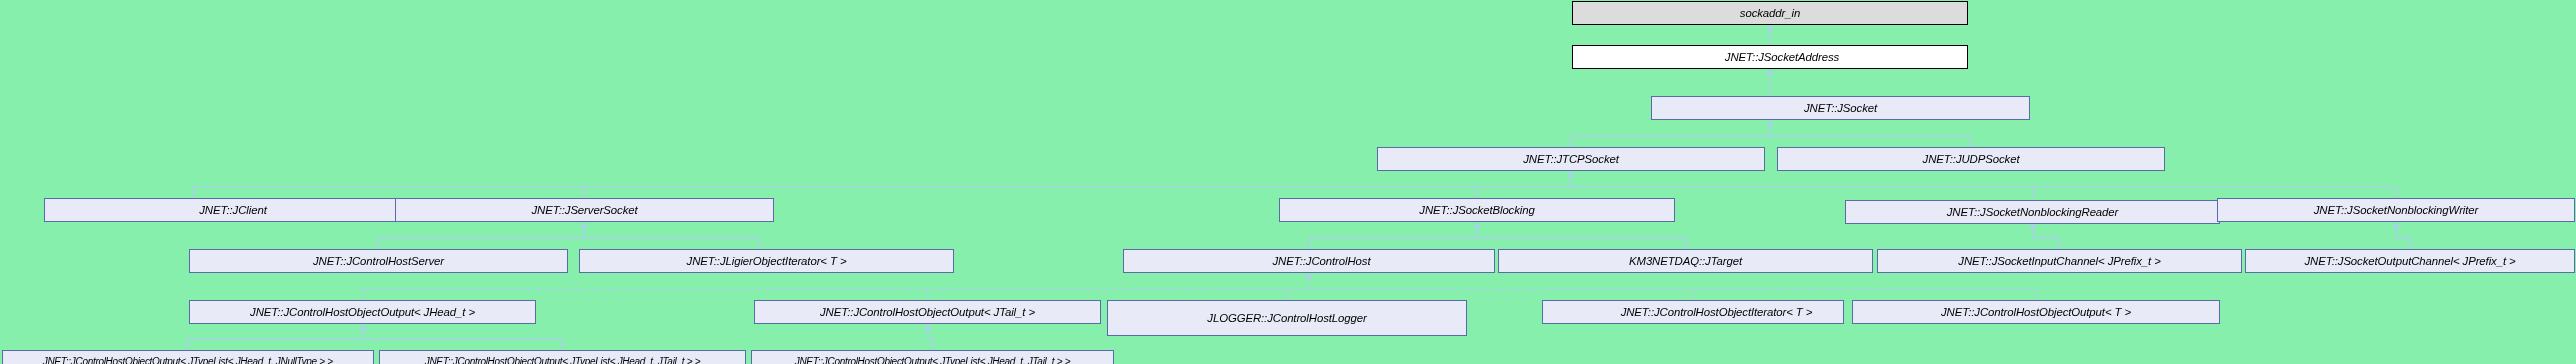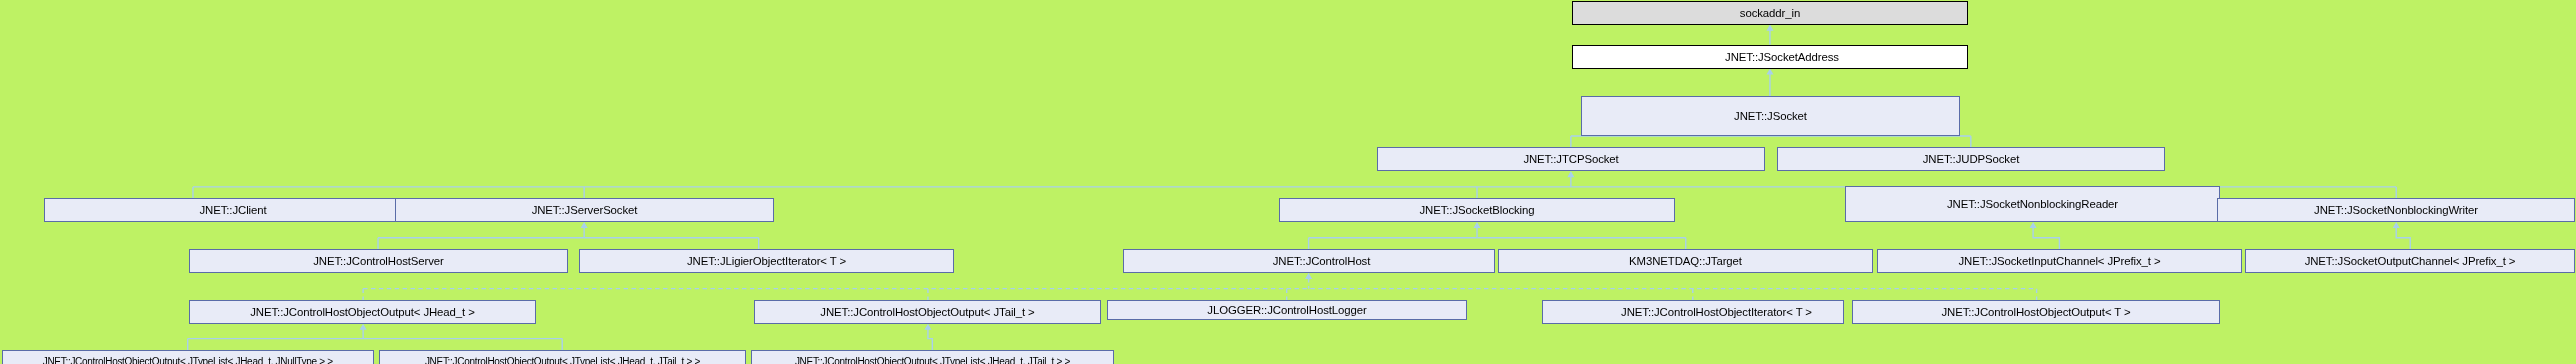--- a/index.html
+++ b/index.html
@@ -7,22 +7,23 @@
     padding: 0;
     background: #ffffff;
   }
   body {
     font-family: "Liberation Sans", sans-serif;
   }
   #diagram {
     position: relative;
     width: 2576px;
     height: 365px;
-    background: #bef264;
+    background: #86efac;
     overflow: hidden;
+    font-style: italic;
   }
   #edges {
     position: absolute;
     left: 0;
     top: 0;
     width: 2576px;
     height: 365px;
     pointer-events: none;
   }
   .node {
@@ -103,36 +104,36 @@
       <path d="M214,386 L641,386" stroke="#a8d0ec" stroke-width="1.6" fill="none"></path>
       <path d="M414,375 L414,386" stroke="#a8d0ec" stroke-width="1.6" fill="none"></path>
       <polygon points="410,376 418,376 414,369" fill="#a8d0ec"></polygon>
       <path d="M214,386 L214,399" stroke="#a8d0ec" stroke-width="1.6" fill="none"></path>
       <path d="M641,386 L641,399" stroke="#a8d0ec" stroke-width="1.6" fill="none"></path>
       <path d="M1058,375 L1058,386 L1063,386 L1063,399" stroke="#a8d0ec" stroke-width="1.6" fill="none"></path>
       <polygon points="1054,376 1062,376 1058,369" fill="#a8d0ec"></polygon>
     </svg>
 <div class="node root-struct" style="left: 1572px; top: 0.9px; width: 396px; height: 24px;">sockaddr_in</div>
     <div class="node plain" style="left: 1572px; top: 45px; width: 396px; height: 24px;">JNET::JSocketAddress</div>
-    <div class="node" style="left: 1581px; top: 96px; width: 379px; height: 40px;">JNET::JSocket</div>
+    <div class="node" style="left: 1651px; top: 96px; width: 379px; height: 24px;">JNET::JSocket</div>
     <div class="node" style="left: 1377px; top: 147px; width: 388px; height: 24px;">JNET::JTCPSocket</div>
     <div class="node" style="left: 1777px; top: 147px; width: 388px; height: 24px;">JNET::JUDPSocket</div>
     <div class="node" style="left: 3.5px; top: 198px; width: 379px; height: 24px; margin-left: 40px;">JNET::JClient</div>
     <div class="node" style="left: 395px; top: 198px; width: 379px; height: 24px;">JNET::JServerSocket</div>
     <div class="node" style="left: 1279px; top: 198px; width: 396px; height: 24px;">JNET::JSocketBlocking</div>
-    <div class="node" style="left: 1845px; top: 186px; width: 375px; height: 36px;">JNET::JSocketNonblockingReader</div>
+    <div class="node" style="left: 1845px; top: 200px; width: 375px; height: 24px;">JNET::JSocketNonblockingReader</div>
     <div class="node" style="left: 2217px; top: 198px; width: 358px; height: 24px;">JNET::JSocketNonblockingWriter</div>
     <div class="node" style="left: 189px; top: 249px; width: 379px; height: 24px;">JNET::JControlHostServer</div>
     <div class="node" style="left: 571px; top: 249px; width: 375px; height: 24px; margin-left: 8px;">JNET::JLigierObjectIterator&lt; T &gt;</div>
     <div class="node" style="left: 1123px; top: 249px; width: 372px; height: 24px; padding-left: 25px;">JNET::JControlHost</div>
     <div class="node" style="left: 1498px; top: 249px; width: 375px; height: 24px;">KM3NETDAQ::JTarget</div>
     <div class="node" style="left: 1877px; top: 249px; width: 365px; height: 24px;">JNET::JSocketInputChannel&lt; JPrefix_t &gt;</div>
     <div class="node" style="left: 2245px; top: 249px; width: 330px; height: 24px;">JNET::JSocketOutputChannel&lt; JPrefix_t &gt;</div>
     <div class="node" style="left: 189px; top: 300px; width: 347px; height: 24px;">JNET::JControlHostObjectOutput&lt; JHead_t &gt;</div>
     <div class="node" style="left: 754px; top: 300px; width: 347px; height: 24px;">JNET::JControlHostObjectOutput&lt; JTail_t &gt;</div>
-    <div class="node" style="left: 1107px; top: 300px; width: 360px; height: 20px;">JLOGGER::JControlHostLogger</div>
+    <div class="node" style="left: 1107px; top: 300px; width: 360px; height: 36px;">JLOGGER::JControlHostLogger</div>
     <div class="node" style="left: 1542px; top: 300px; width: 302px; height: 24px; padding-left: 47px;">JNET::JControlHostObjectIterator&lt; T &gt;</div>
     <div class="node" style="left: 1852px; top: 300px; width: 368px; height: 24px;">JNET::JControlHostObjectOutput&lt; T &gt;</div>
     <div class="node tiny" style="left: 1.8px; top: 350px; width: 372px; height: 23px;">JNET::JControlHostObjectOutput&lt; JTypeList&lt; JHead_t, JNullType &gt; &gt;</div>
     <div class="node tiny" style="left: 379px; top: 350px; width: 367px; height: 23px;">JNET::JControlHostObjectOutput&lt; JTypeList&lt; JHead_t, JTail_t &gt; &gt;</div>
     <div class="node tiny" style="left: 751px; top: 350px; width: 363px; height: 23px;">JNET::JControlHostObjectOutput&lt; JTypeList&lt; JHead_t, JTail_t &gt; &gt;</div>
   </div>
 
 
 </body></html>

